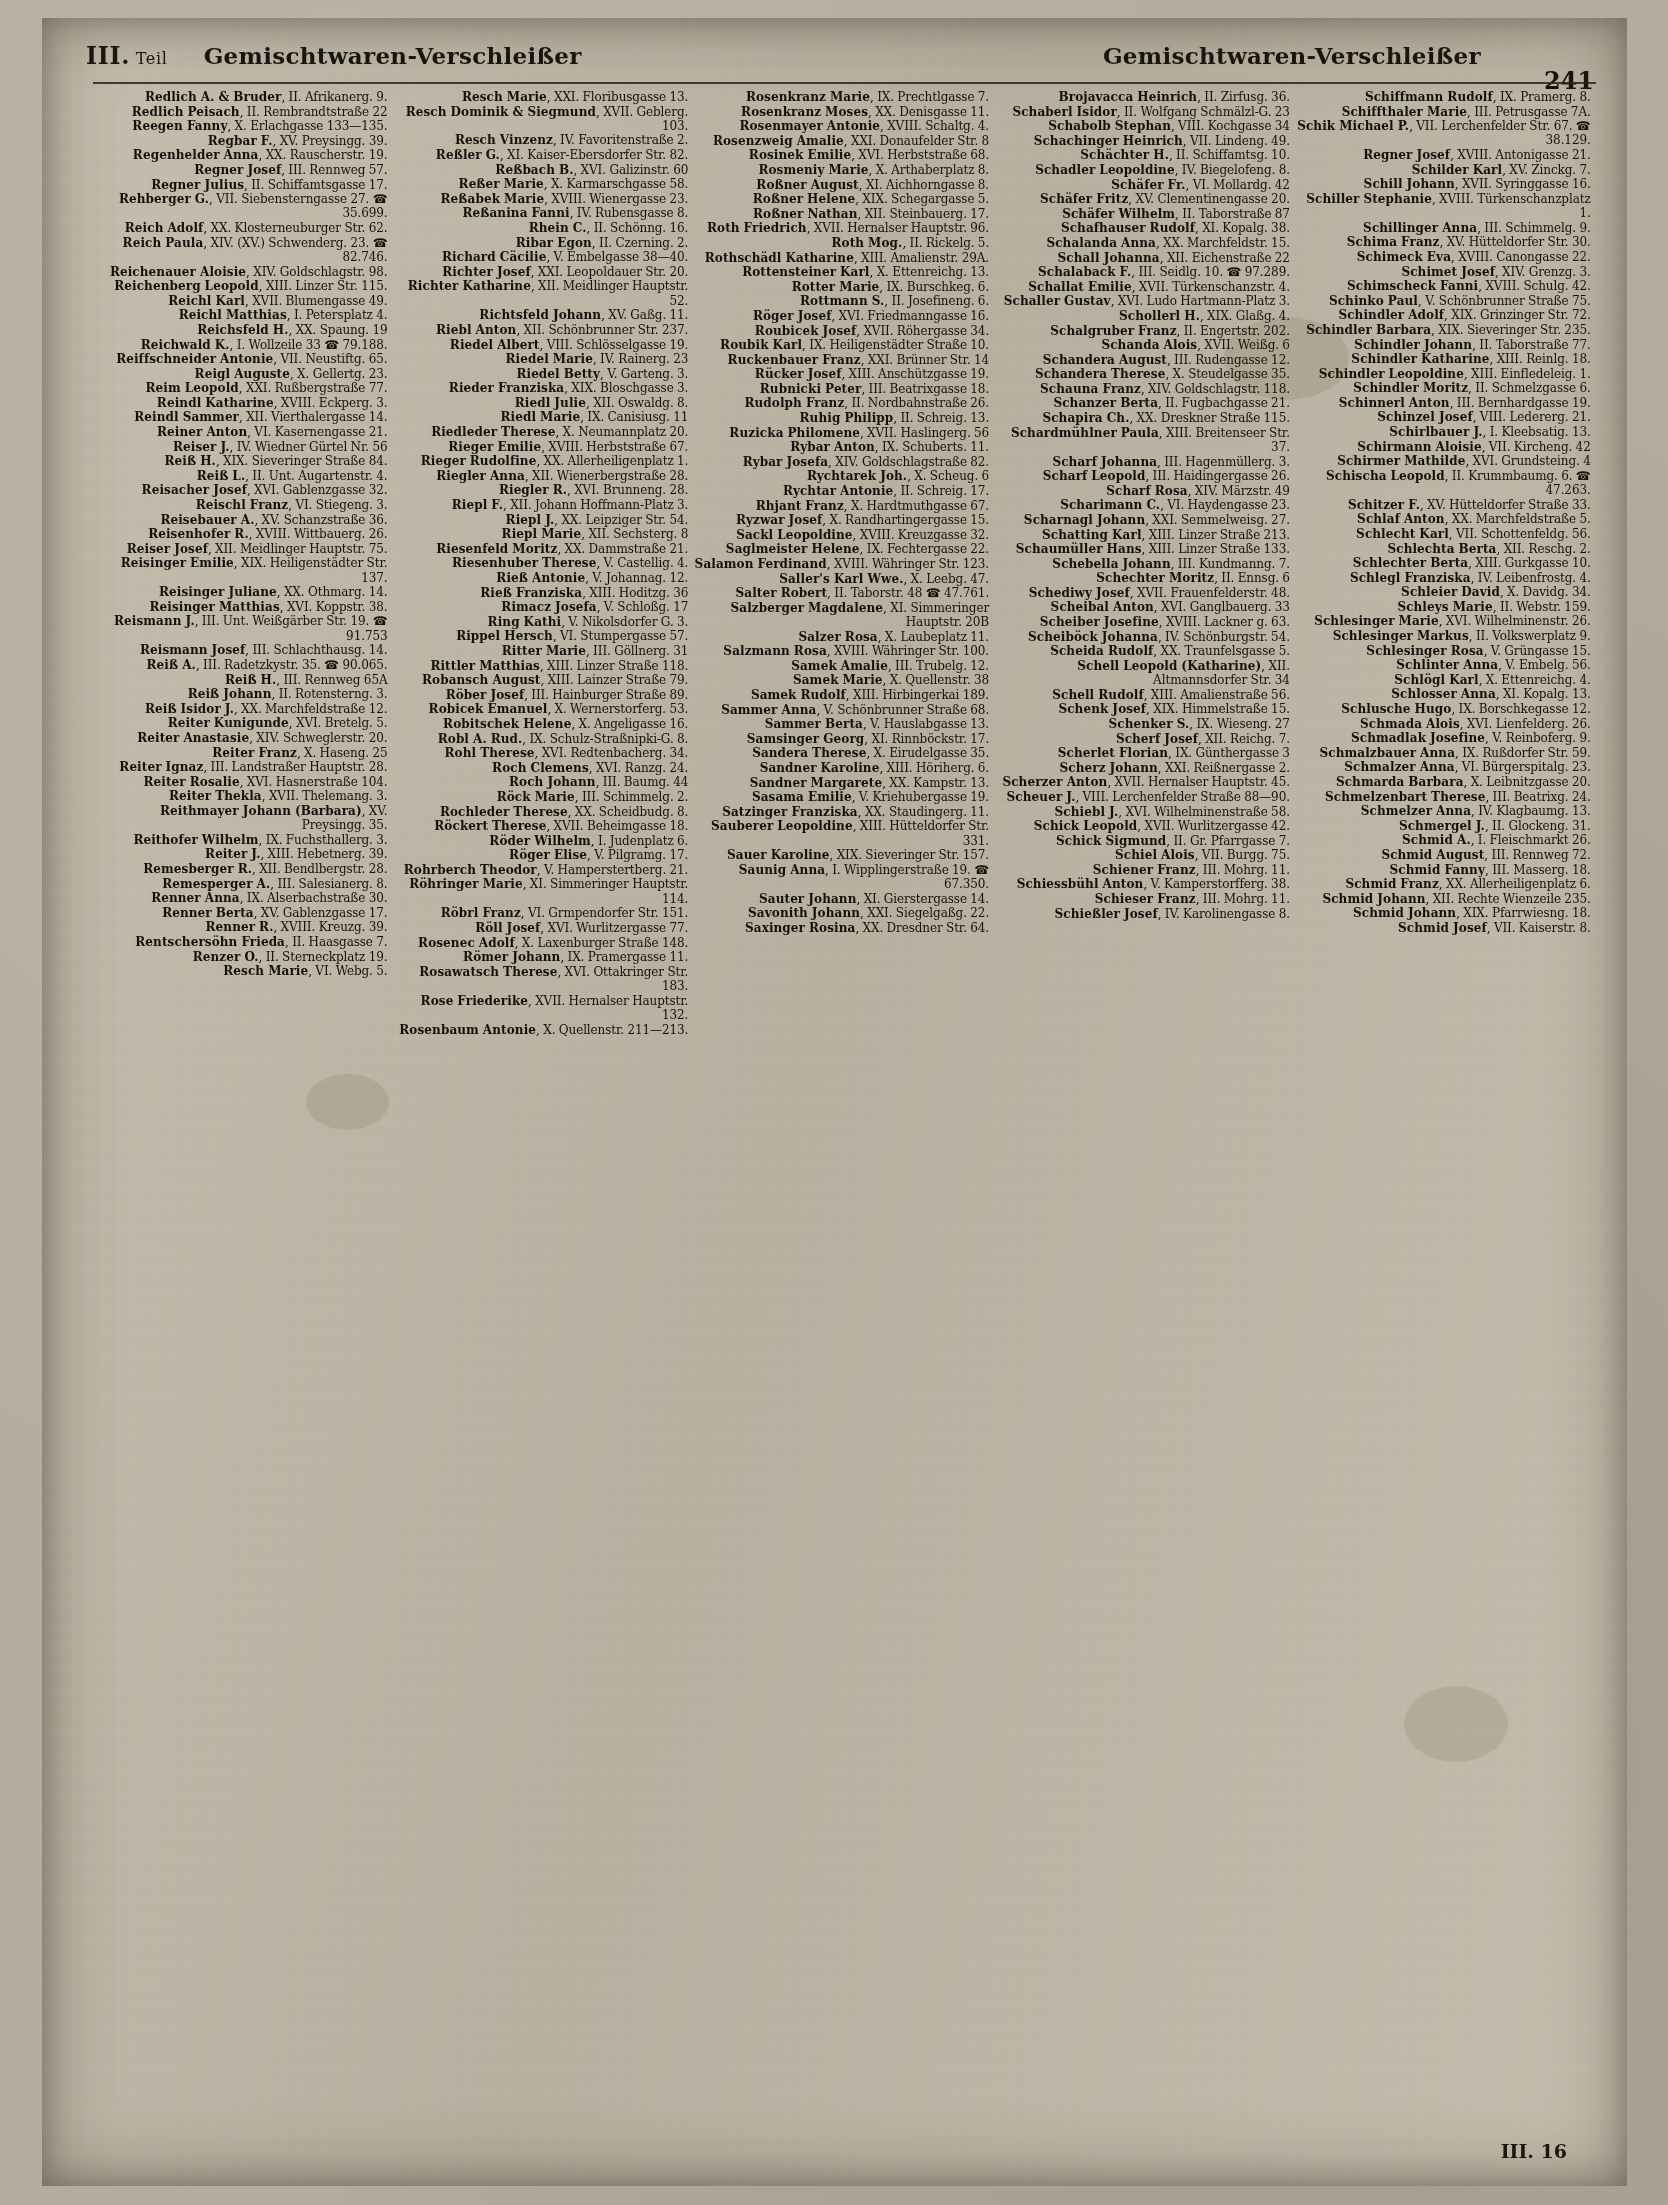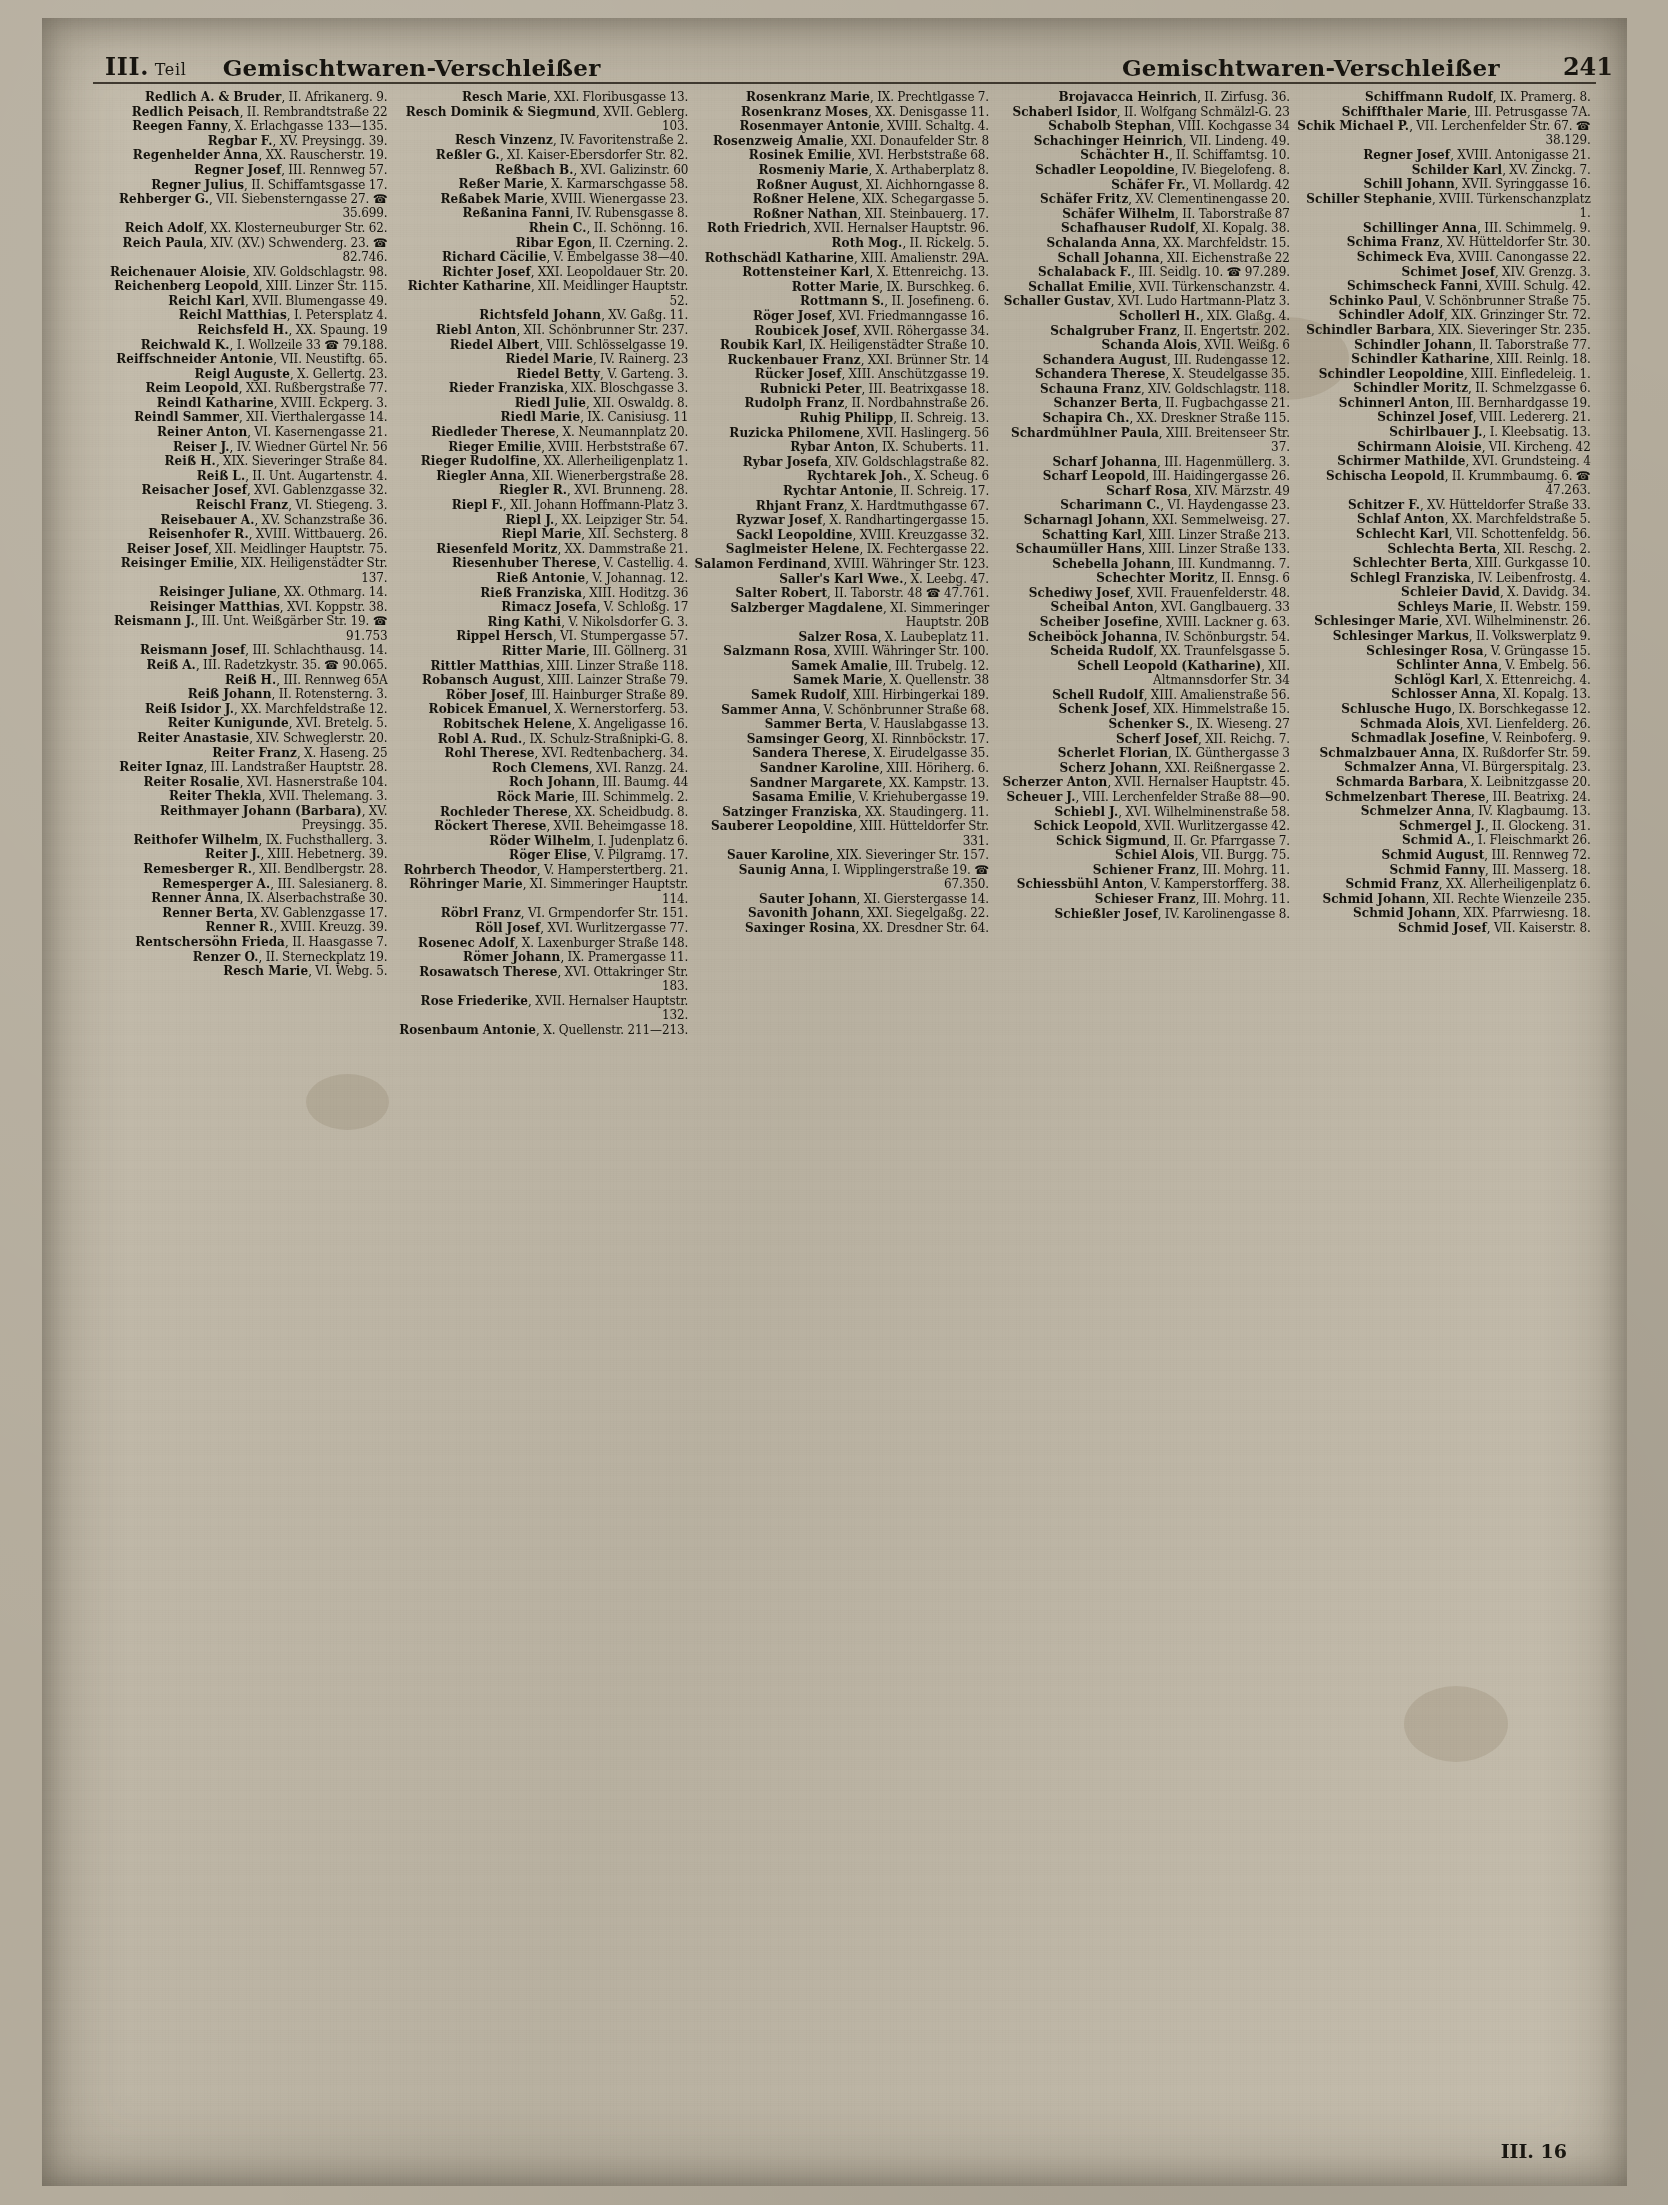--- a/index.html
+++ b/index.html
@@ -40,26 +40,26 @@
     inset: 0;
     pointer-events: none;
     opacity: 0.30;
     background-image:
       repeating-linear-gradient(0deg, rgba(0,0,0,0.035) 0px, rgba(0,0,0,0.035) 0.7px, rgba(255,255,255,0) 0.7px, rgba(255,255,255,0) 2.1px),
       repeating-linear-gradient(90deg, rgba(0,0,0,0.03) 0px, rgba(0,0,0,0.03) 0.7px, rgba(255,255,255,0) 0.7px, rgba(255,255,255,0) 2.8px);
   }
   
   .header {
     position: absolute;
-    left: 63px;
+    left: 44px;
     top: 23.6px;
     width: 1508px;
     height: 39px;
     display: flex;
-    align-items: flex-end;
+    align-items: flex-start;
     color: #171510;
   }
   .hdr-left {
     font-family: "DejaVu Serif", serif;
     font-weight: bold;
     font-size: 23.6px;
     letter-spacing: 0.7px;
     white-space: nowrap;
   }
   .hdr-left .small {

